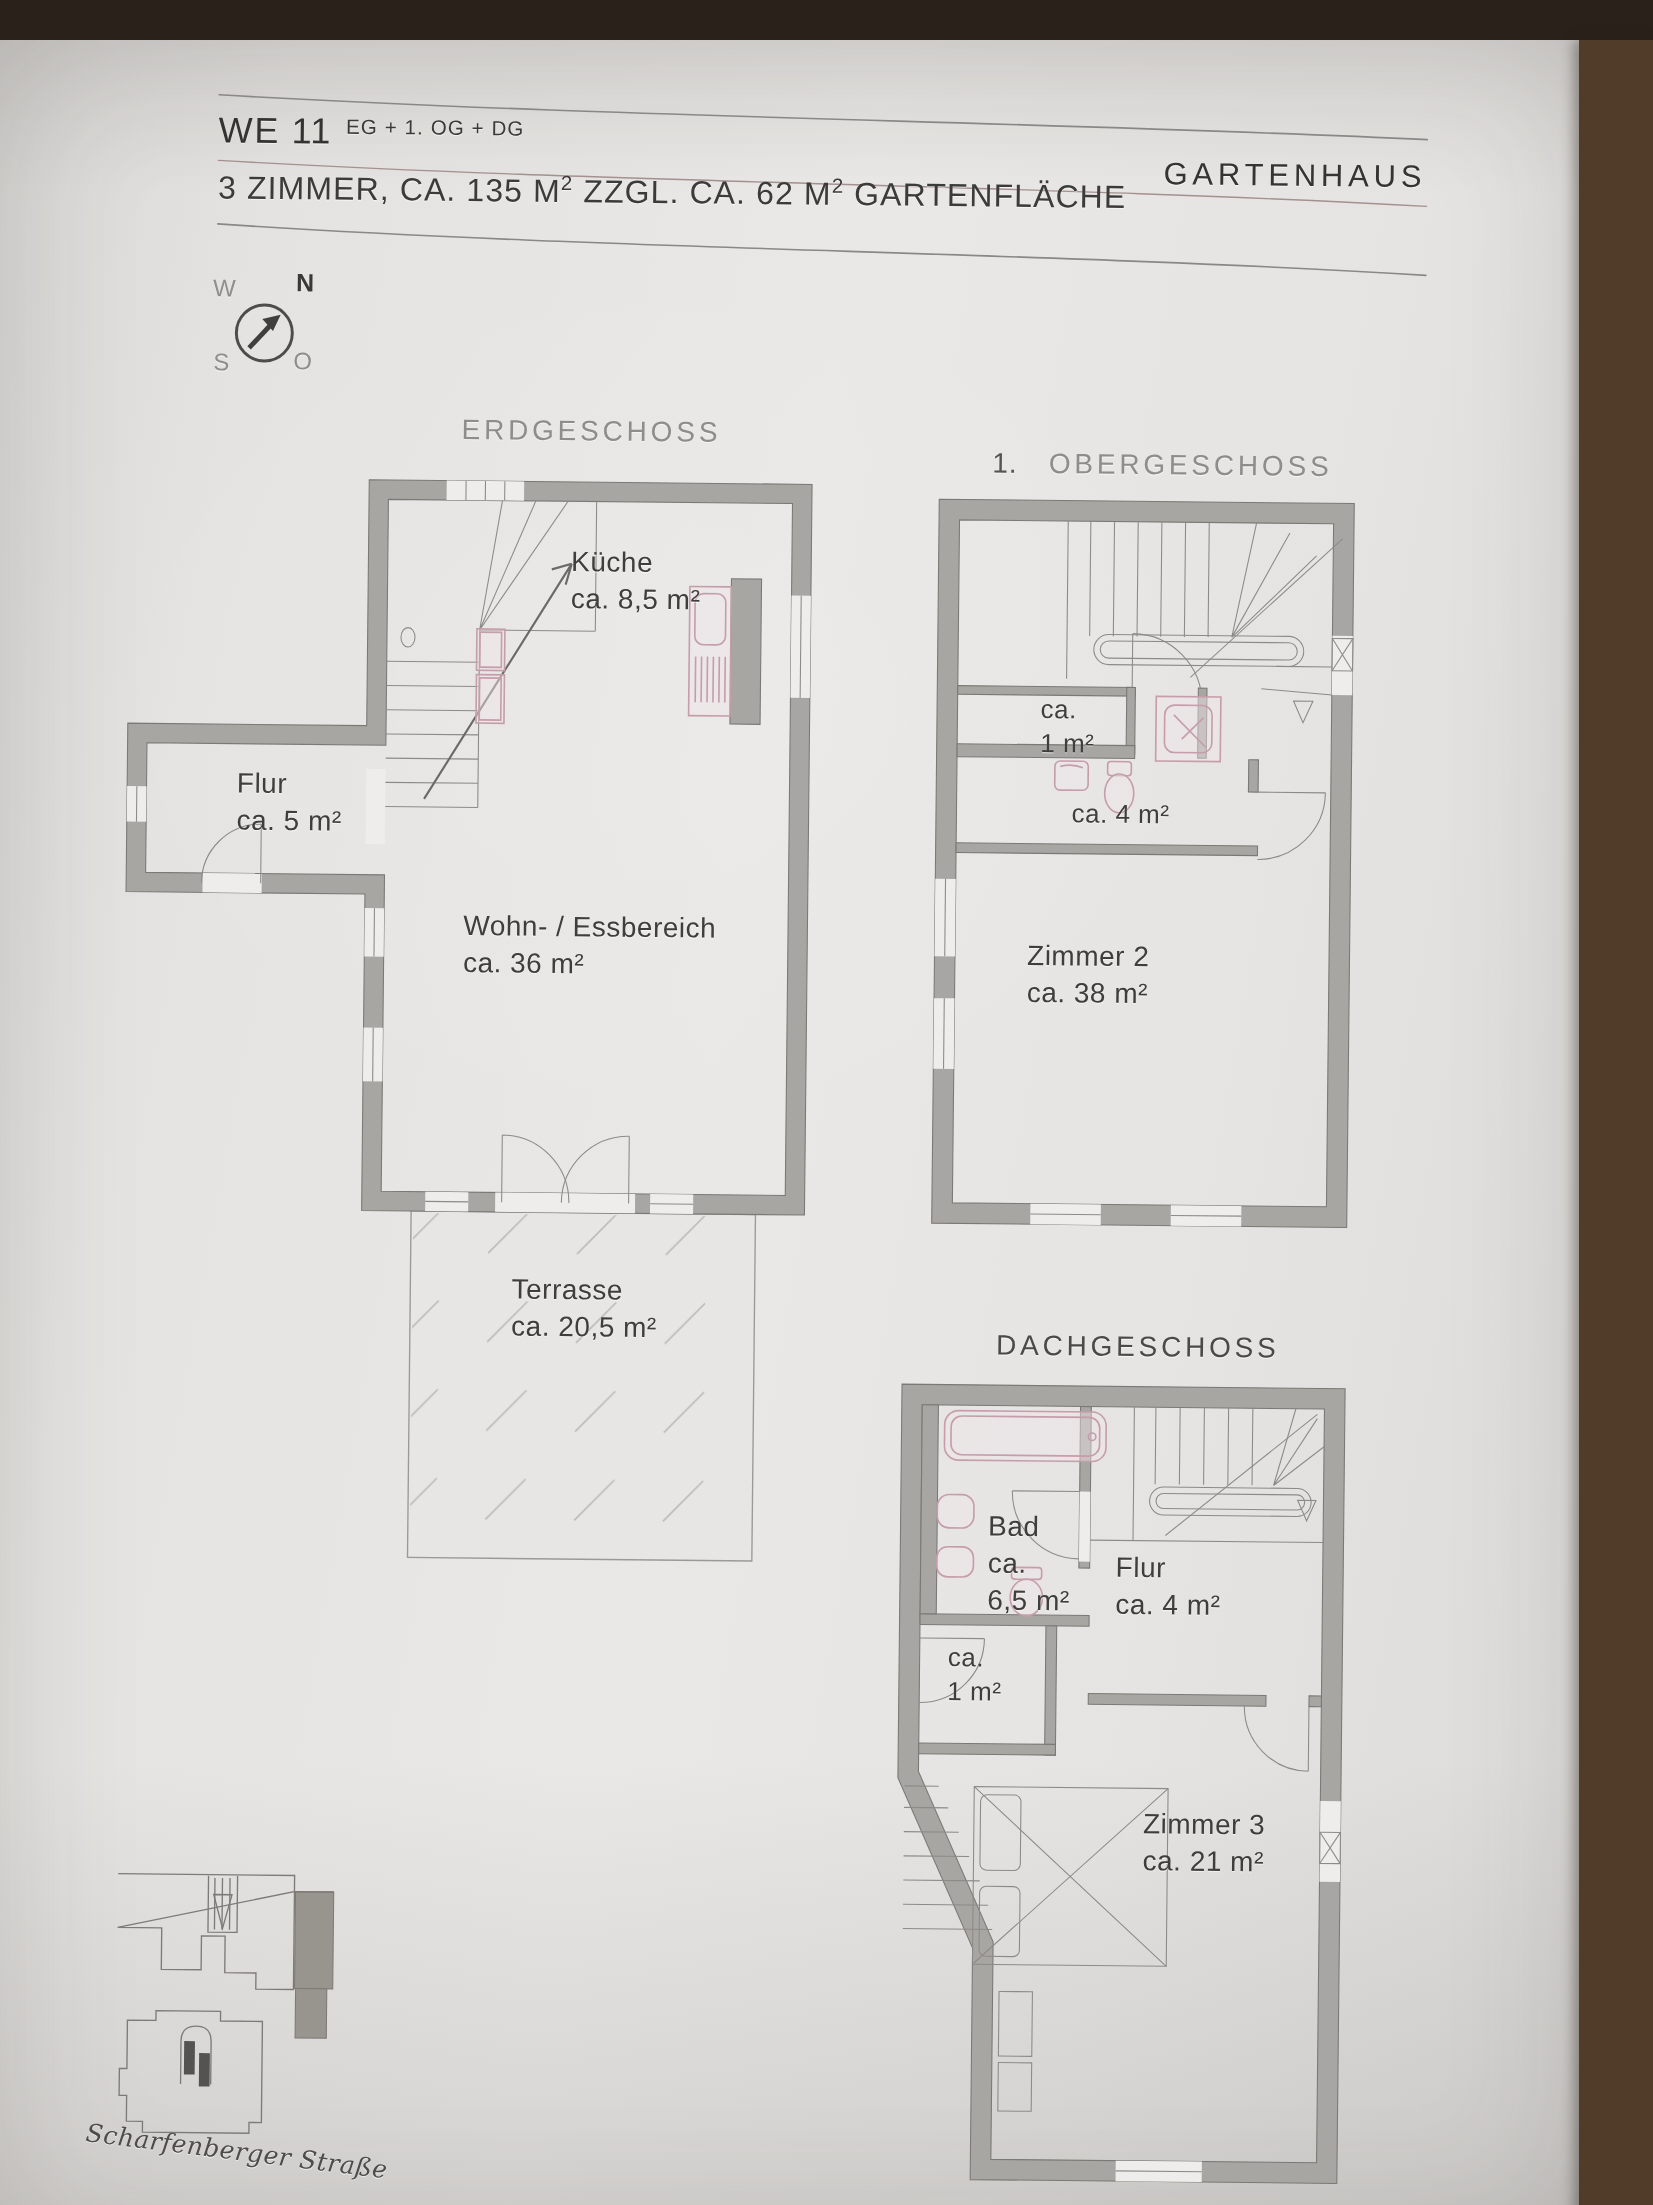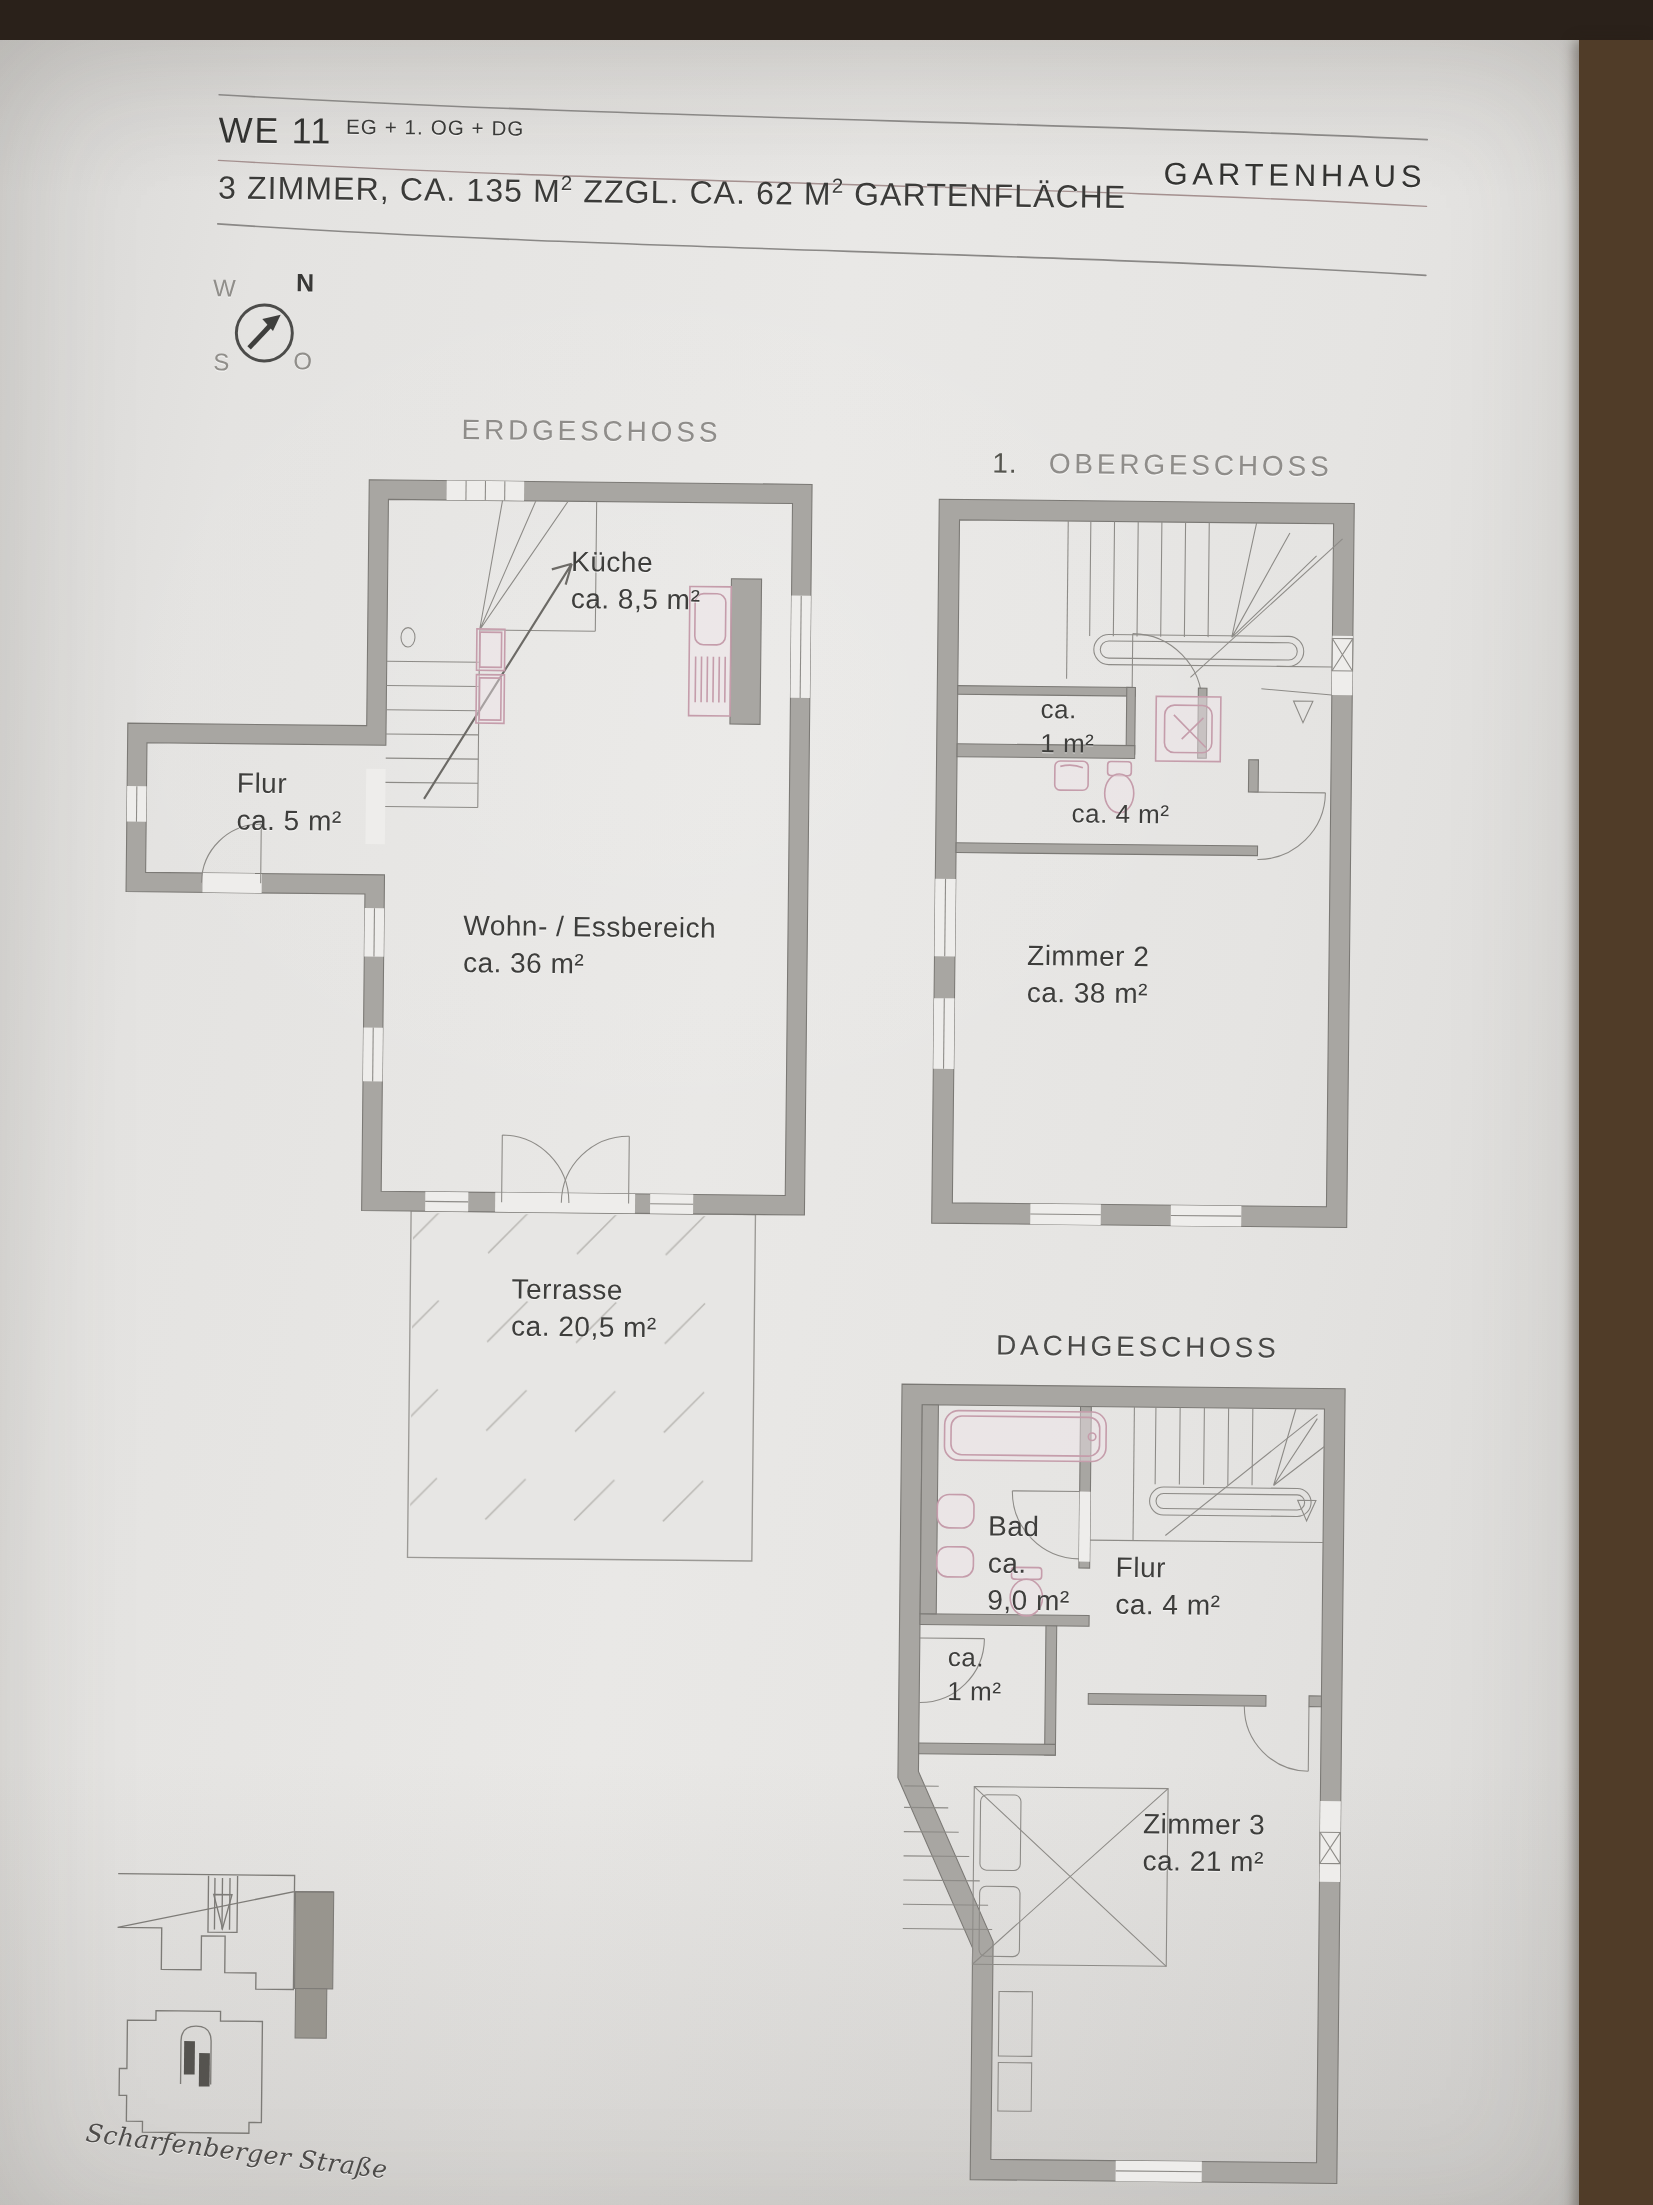--- a/index.html
+++ b/index.html
@@ -266,21 +266,21 @@
     <div class="txt room-label small-label" style="left:1078px;top:753px;">
       <span>ca. 4 m²</span>
     </div>
     <div class="txt room-label" style="left:1035px;top:895px;">
       <span>Zimmer 2</span>
       <span>ca. 38 m²</span>
     </div>
     <div class="txt room-label" style="left:1002px;top:1466px;">
       <span>Bad</span>
       <span>ca.</span>
-      <span>9,0 m²</span>
+      <span>6,5 m²</span>
     </div>
     <div class="txt room-label" style="left:1130px;top:1506px;">
       <span>Flur</span>
       <span>ca. 4 m²</span>
     </div>
     <div class="txt room-label small-label" style="left:963px;top:1598px;">
       <span>ca.</span>
       <span>1 m²</span>
     </div>
     <div class="txt room-label" style="left:1160px;top:1762px;">

